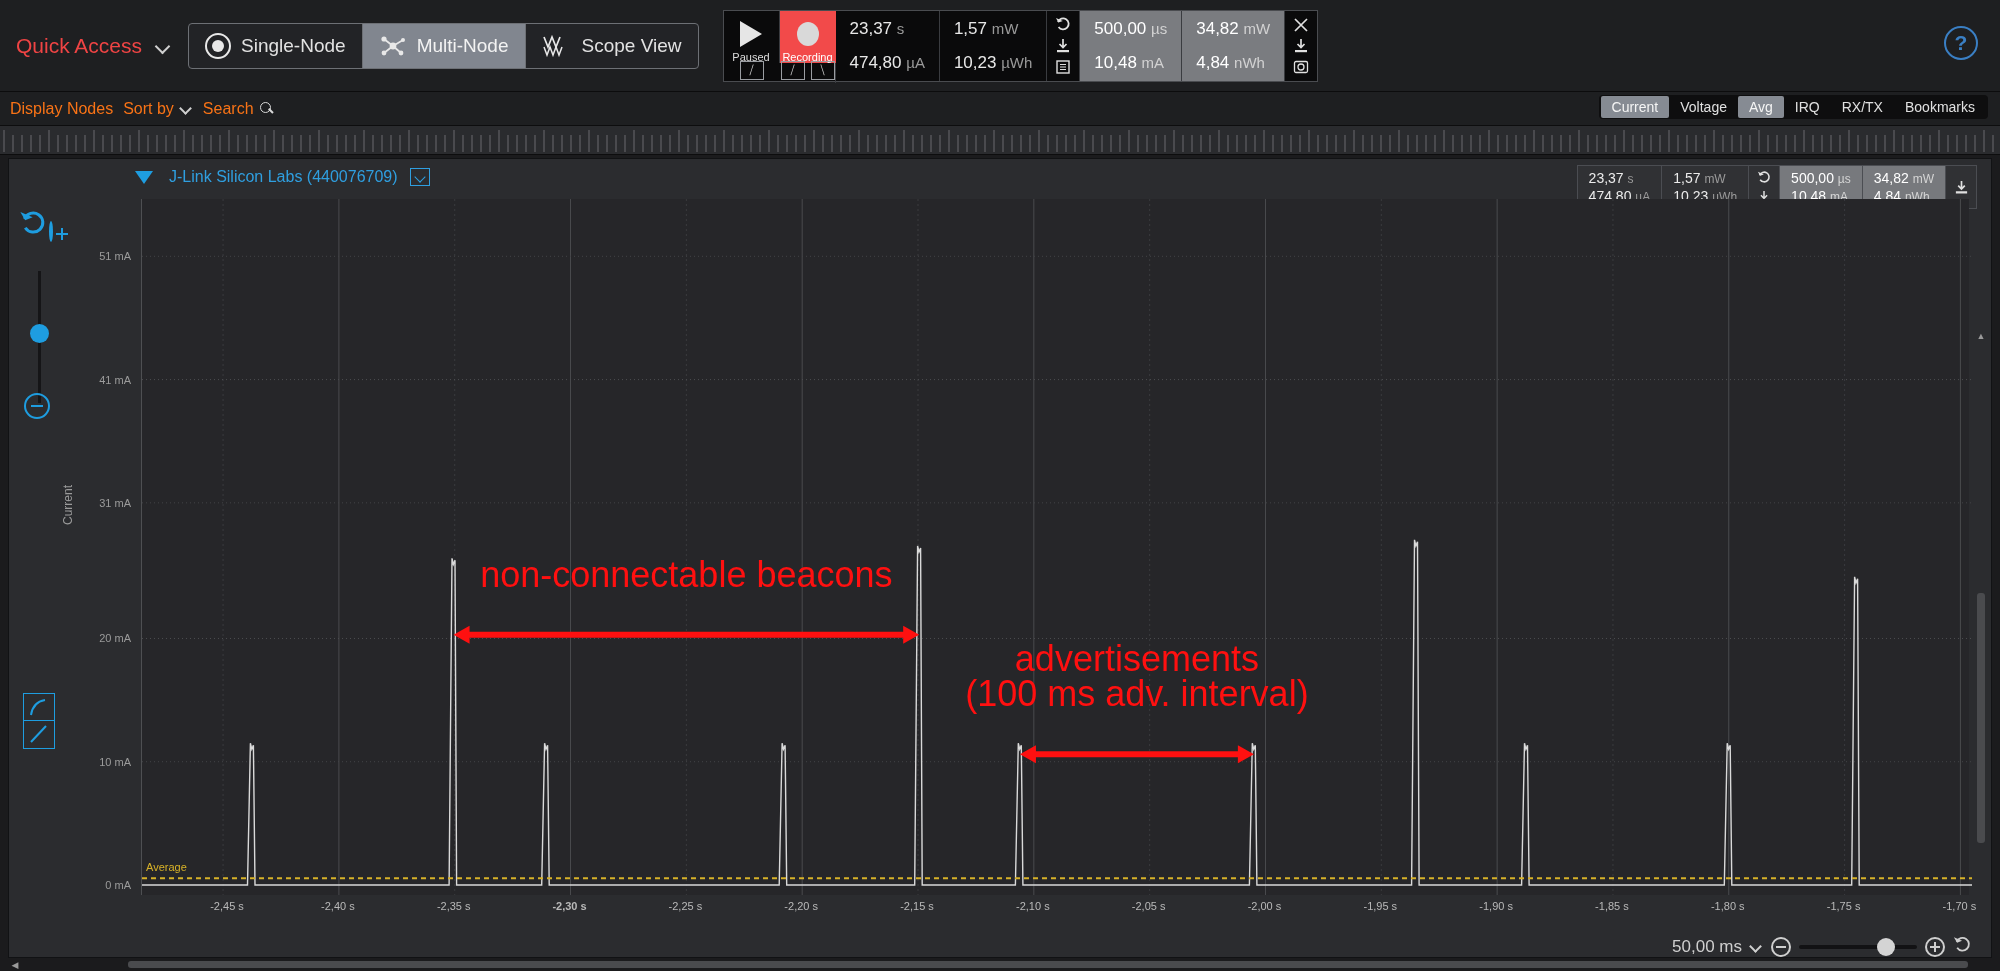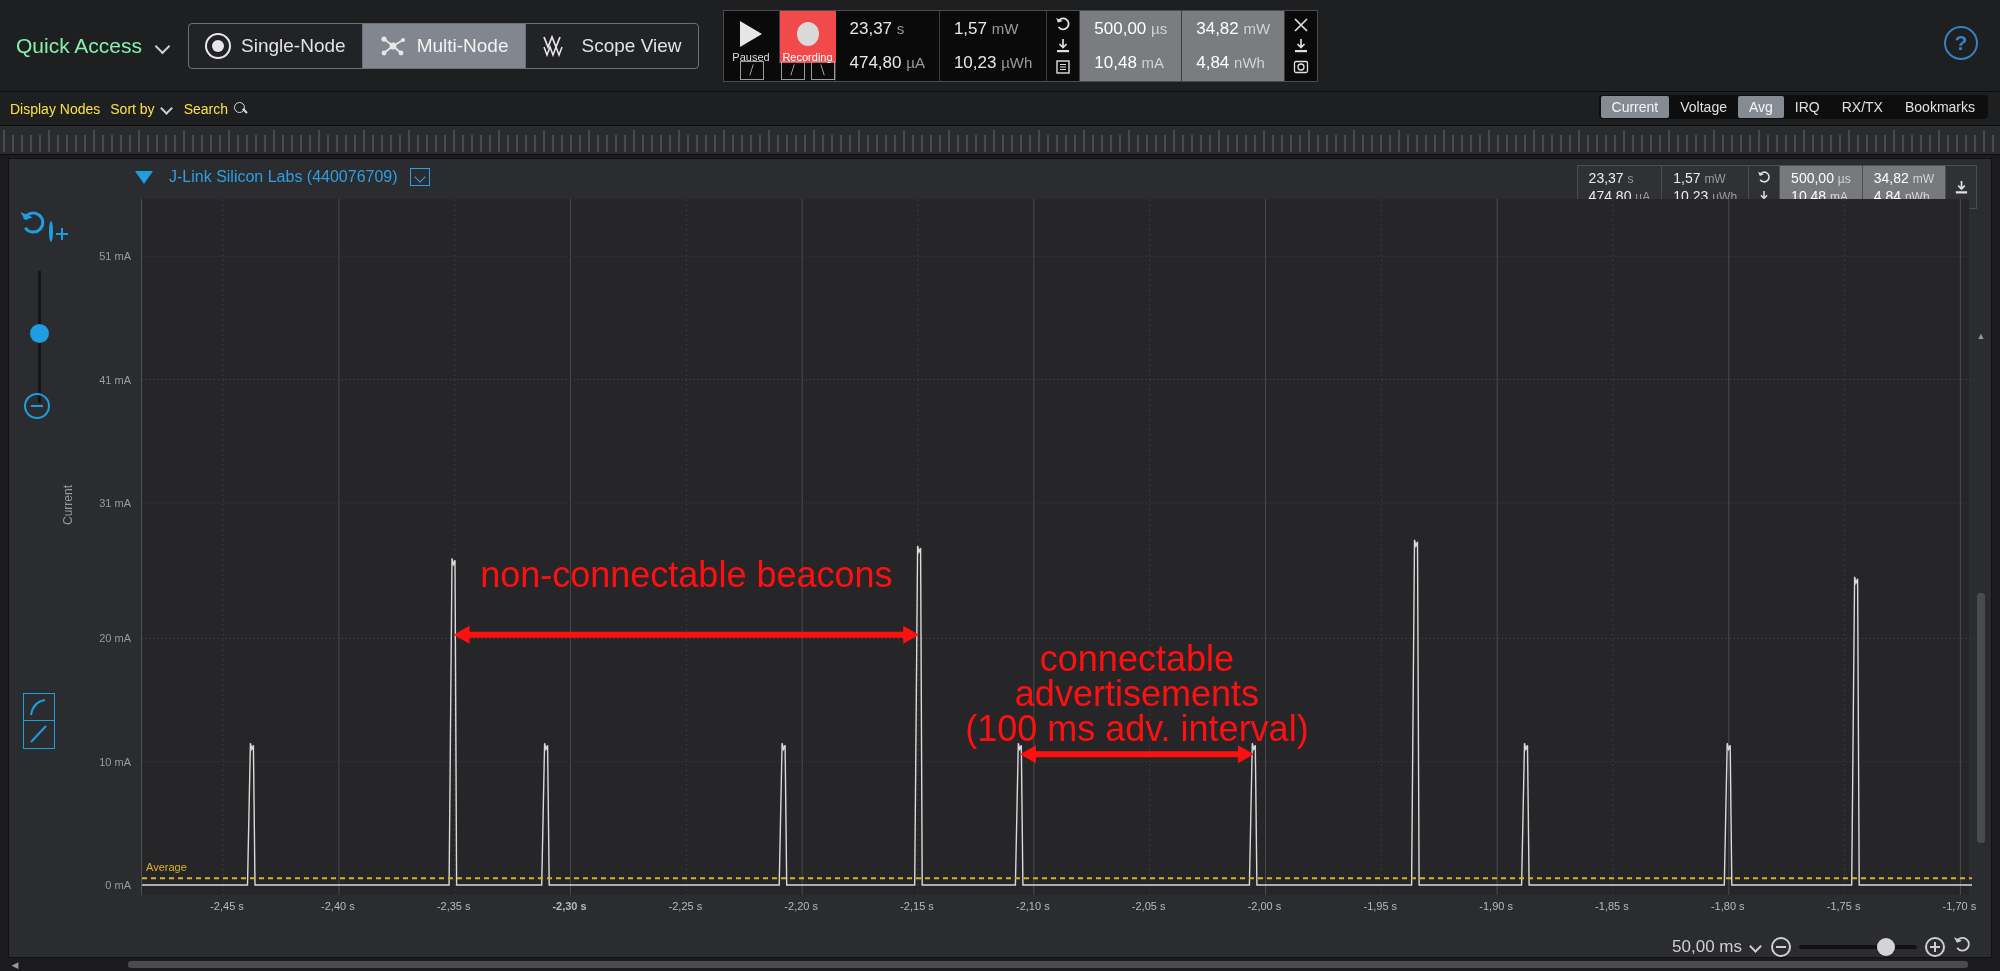--- a/index.html
+++ b/index.html
@@ -4,21 +4,21 @@
 <style>
   html,body{margin:0;padding:0;background:#1b1b1d;}
   body{width:2000px;height:971px;overflow:hidden;
        font-family:"Liberation Sans", sans-serif; color:#d8d8d8;}
   *{box-sizing:border-box;}
 
   
   .topbar{position:absolute;left:0;top:0;width:2000px;height:92px;background:#1e1f21;
           border-bottom:1px solid #0c0c0d;display:flex;align-items:center;}
   .quick-access{display:flex;align-items:center;gap:14px;margin-left:16px;}
-  .quick-access .qa-label{font-size:21px;color:#86efac;}
+  .quick-access .qa-label{font-size:21px;color:#ef4444;}
   .chev{width:16px;height:16px;position:relative;}
   .chev:before{content:"";position:absolute;left:1px;top:3px;width:9px;height:9px;
      border-right:2px solid #cfcfcf;border-bottom:2px solid #cfcfcf;transform:rotate(45deg);}
 
   .seg-group{display:flex;border:1px solid #6d7075;border-radius:4px;overflow:hidden;
              margin-left:16px;height:46px;background:#222326;}
   .seg{display:flex;align-items:center;gap:10px;padding:0 16px;font-size:19px;
        color:#e2e2e2;border-right:1px solid #6d7075;height:100%;cursor:pointer;}
   .seg:last-child{border-right:none;}
   .seg.active{background:#81868f;color:#f3f3f3;}
@@ -59,21 +59,21 @@
   .vtools.right{border-right:none;}
   .vbtn{width:22px;height:20px;display:flex;align-items:center;justify-content:center;cursor:pointer;}
 
   .help{position:absolute;right:22px;top:26px;width:34px;height:34px;border-radius:50%;
         border:2px solid #3a7fc4;color:#3a7fc4;font-size:21px;text-align:center;line-height:30px;
         font-weight:bold;cursor:pointer;}
 
   
   .secbar{position:absolute;left:0;top:92px;width:2000px;height:33px;background:#1e1f21;
           display:flex;align-items:center;}
-  .sb-item{font-size:14px;color:#fde047;margin-left:10px;display:flex;align-items:center;gap:6px;cursor:pointer;}
+  .sb-item{font-size:16px;color:#f97316;margin-left:10px;display:flex;align-items:center;gap:6px;cursor:pointer;}
   .mag{width:13px;height:13px;position:relative;display:inline-block;}
   .mag:before{content:"";position:absolute;left:0;top:0;width:9px;height:9px;border:1.6px solid #d8d8d8;border-radius:50%;}
   .mag:after{content:"";position:absolute;left:8px;top:8px;width:6px;height:1.6px;background:#d8d8d8;transform:rotate(45deg);}
   .chev-sm{width:13px;height:9px;position:relative;}
   .chev-sm:before{content:"";position:absolute;left:1px;top:0px;width:7px;height:7px;
      border-right:2px solid #cfcfcf;border-bottom:2px solid #cfcfcf;transform:rotate(45deg);}
 
   .tabs{position:absolute;right:12px;top:3px;display:flex;background:#0e0e0f;border-radius:4px;
         padding:2px;height:24px;align-items:center;}
   .tab{font-size:14px;padding:2px 11px;color:#e0e0e0;cursor:pointer;border-radius:2px;line-height:18px;}
@@ -653,21 +653,20 @@
           <line x1="890.9367088607597" y1="555.3309090909091" x2="1098.8987341772154" y2="555.3309090909091" stroke="#ff1010" stroke-width="6"></line>
           <polygon points="877.9367088607597,555.3309090909091 893.9367088607597,546.3309090909091 893.9367088607597,564.3309090909091" fill="#ff1010"></polygon>
           <polygon points="1111.8987341772154,555.3309090909091 1095.8987341772154,546.3309090909091 1095.8987341772154,564.3309090909091" fill="#ff1010"></polygon>
         </svg>
       <span class="avg-label" id="avg-label" style="left:4px;bottom:22px;">Average</span>
 
       <div class="anno" id="anno0" style="left: 544.367px; transform: translateX(-50%); color: rgb(255, 16, 16); top: 357.756px;">
           <div>non-connectable beacons</div>
         </div>
       <div class="anno" id="anno1" style="left: 994.918px; transform: translateX(-50%); color: rgb(255, 16, 16); top: 442.331px;">
-          <div>connectable</div>
           <div>advertisements</div>
           <div>(100 ms adv. interval)</div>
         </div>
     </div>
 
     <div class="xaxis" id="xaxis">
         <div class="xtick" style="left: 86px; top: 5px;">-2,45 s</div>
         <div class="xtick" style="left: 196.899px; top: 5px;">-2,40 s</div>
         <div class="xtick" style="left: 312.722px; top: 5px;">-2,35 s</div>
         <div class="xtick" style="left: 428.544px; top: 5px; font-weight: bold;">-2,30 s</div>

